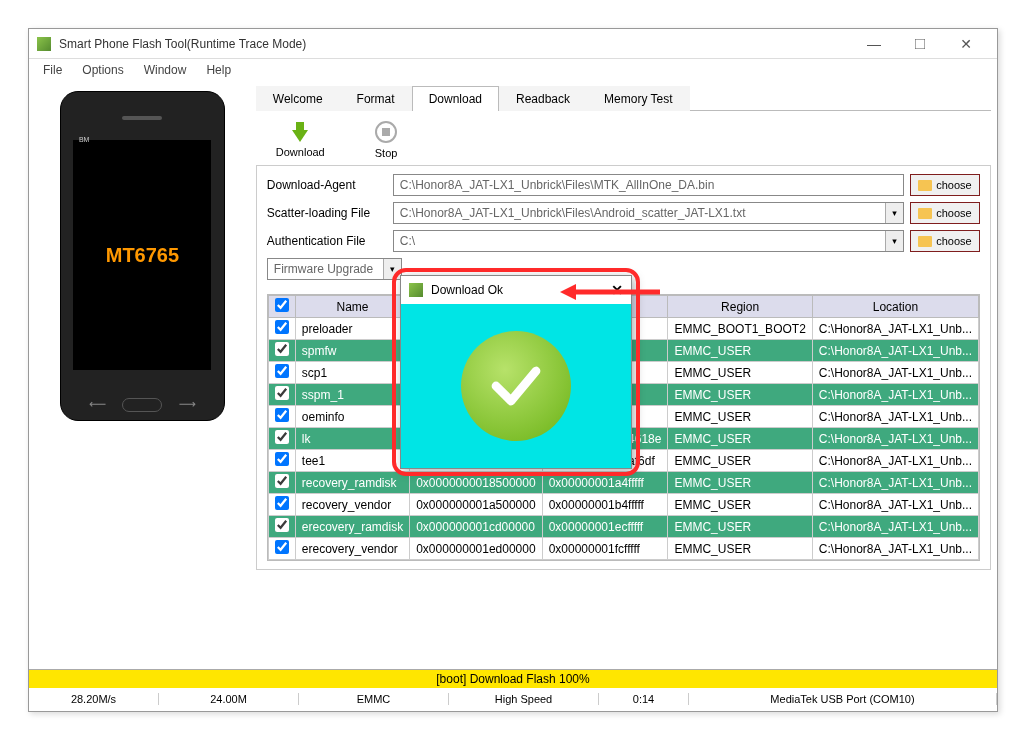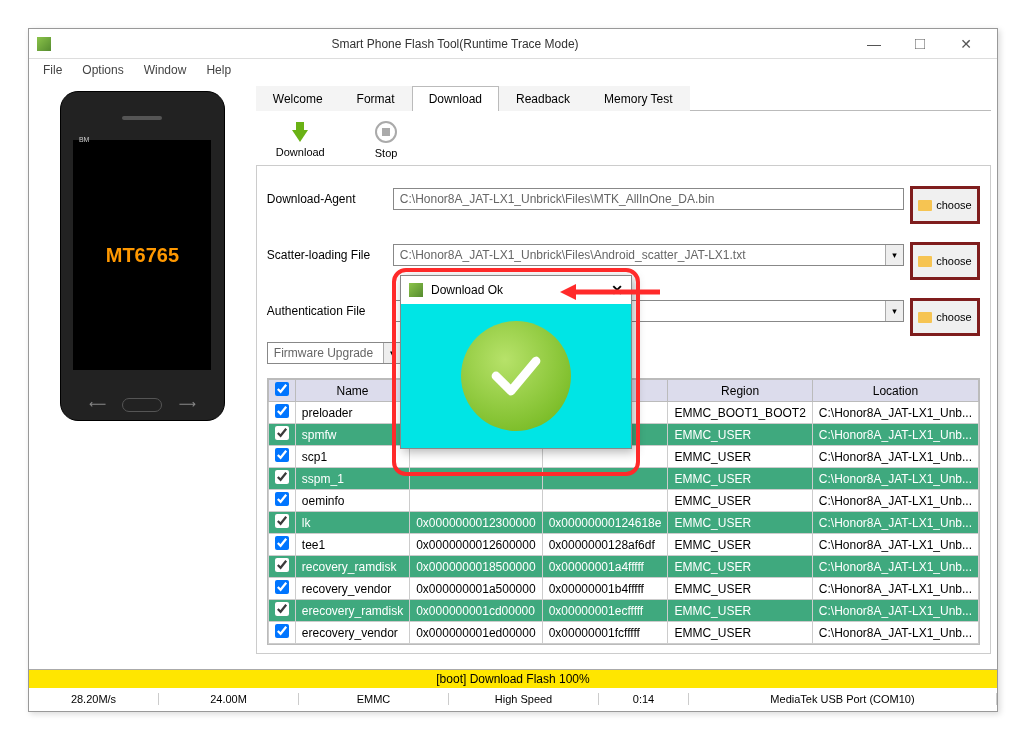--- a/index.html
+++ b/index.html
@@ -1,20 +1,20 @@
 <!DOCTYPE html>
 <html><head>
 <meta charset="utf-8">
 <style>
 * { box-sizing: border-box; margin: 0; padding: 0; font-family: "Segoe UI", Tahoma, sans-serif; }
 body { background: #fff; width: 1026px; height: 740px; overflow: hidden; position: relative; }
 .window { position: absolute; left: 28px; top: 28px; width: 970px; height: 684px; border: 1px solid #999; background: #fff; box-shadow: 2px 2px 6px rgba(0,0,0,.15); }
 .titlebar { height: 30px; display: flex; align-items: center; padding: 0 8px; border-bottom: 1px solid #ddd; }
 .titlebar-icon { width: 14px; height: 14px; background: linear-gradient(135deg,#8bc34a,#558b2f); margin-right: 8px; }
-.titlebar-text { font-size: 12px; color: #333; flex: 1; text-align: center; }
+.titlebar-text { font-size: 12px; color: #333; flex: 1; }
 .winbtns { display: flex; }
 .winbtn { width: 46px; height: 28px; display: flex; align-items: center; justify-content: center; font-size: 14px; color: #555; }
 .winbtn svg { width: 10px; height: 10px; }
 .menubar { height: 22px; display: flex; align-items: center; padding: 0 4px; font-size: 12px; color: #444; gap: 0; }
 .menubar span { padding: 2px 10px; }
 .mainarea { display: flex; height: calc(100% - 30px - 22px - 42px); }
 .phone-panel { width: 235px; display: flex; align-items: flex-start; justify-content: center; padding-top: 10px; }
 .phone { width: 165px; height: 330px; background: #222; border-radius: 18px; border: 1px solid #000; position: relative; display: flex; flex-direction: column; align-items: center; padding: 24px 10px 10px; }
 .phone .speaker { width: 40px; height: 4px; background: #555; border-radius: 3px; margin-bottom: 6px; }
 .phone .brand { font-size: 7px; color: #ccc; position: absolute; top: 44px; left: 18px; }
@@ -32,35 +32,35 @@
 .toolbtn .dl-stem { width: 8px; height: 8px; background: #6ab215; }
 .toolbtn .stop-circle { width: 22px; height: 22px; border: 2px solid #aaa; border-radius: 50%; position: relative; }
 .toolbtn .stop-circle::after { content: ""; position: absolute; top: 5px; left: 5px; width: 8px; height: 8px; background: #aaa; }
 .form { border: 1px solid #ccc; padding: 8px 10px; display: flex; flex-direction: column; gap: 6px; }
 .row { display: flex; align-items: center; gap: 6px; font-size: 12px; }
 .row label { width: 120px; }
 .row input[type=text] { flex: 1; height: 22px; font-size: 12px; padding: 2px 6px; border: 1px solid #888; color: #666; }
 .combo { position: relative; flex: 1; }
 .combo input { width: 100%; }
 .combo .combo-btn { position: absolute; right: 1px; top: 1px; width: 18px; height: 20px; background: #eee; border-left: 1px solid #aaa; text-align: center; font-size: 9px; line-height: 20px; }
-.choose { width: 70px; height: 38px; background: #f0f0f0; border: 3px solid #7f1d1d; font-size: 11px; display: flex; align-items: center; justify-content: center; gap: 4px; margin-top: 12px; }
+.choose { width: 70px; height: 22px; background: #f0f0f0; border: 1px solid #7f1d1d; font-size: 11px; display: flex; align-items: center; justify-content: center; gap: 4px; }
 .choose .folder { width: 14px; height: 11px; background: #f6c452; border-radius: 1px; position: relative; }
 .table-wrap { flex: 1; overflow: hidden; margin-top: 8px; border: 1px solid #bbb; display: flex; flex-direction: column; }
 table { width: 100%; border-collapse: collapse; font-size: 12px; }
 th { background: #dcdcec; height: 22px; border: 1px solid #bbb; font-weight: normal; text-align: center; position: sticky; top: 0; }
 td { border: 1px solid #ccc; padding: 2px 6px; height: 22px; white-space: nowrap; overflow: hidden; text-overflow: ellipsis; }
 tbody tr:nth-child(2), tbody tr:nth-child(4), tbody tr:nth-child(6), tbody tr:nth-child(8), tbody tr:nth-child(10), tbody tr:nth-child(12) { background: #3fa97e; color: #fff; }
 tbody tr:nth-child(2) input, tbody tr:nth-child(4) input, tbody tr:nth-child(6) input, tbody tr:nth-child(8) input, tbody tr:nth-child(10) input, tbody tr:nth-child(12) input { accent-color: #fff; }
 .table-scroll { flex: 1; overflow-y: scroll; }
 .bottom { position: absolute; bottom: 0; left: 0; right: 0; height: 42px; border-top: 1px solid #aaa; }
 .progress { height: 18px; background: #ffe600; text-align: center; font-size: 12px; line-height: 18px; color: #000; }
 .status { display: flex; font-size: 11px; height: 22px; align-items: center; }
 .status > div { border-right: 1px solid #ccc; padding: 0 20px; text-align: center; }
 .dialog-highlight { position: absolute; left: 392px; top: 268px; width: 248px; height: 208px; border: 4px solid #ff2a2a; border-radius: 14px; z-index: 50; pointer-events: none; }
-.dialog { position: absolute; left: 400px; top: 275px; width: 232px; height: 174px; background: #fff; border: 1px solid #888; z-index: 40; box-shadow: 3px 3px 10px rgba(0,0,0,.3); }
+.dialog { position: absolute; left: 400px; top: 275px; width: 232px; height: 194px; background: #fff; border: 1px solid #888; z-index: 40; box-shadow: 3px 3px 10px rgba(0,0,0,.3); }
 .dialog-title { height: 28px; display: flex; align-items: center; padding: 0 8px; font-size: 12px; }
 .dialog-title .titlebar-icon { margin-right: 8px; }
 .dialog-title .txt { flex: 1; }
 .dialog-title .close { font-size: 14px; font-weight: bold; }
 .dialog-body { background: #00e5e5; height: calc(100% - 28px); display: flex; align-items: center; justify-content: center; }
 .check-circle { width: 110px; height: 110px; border-radius: 50%; background: radial-gradient(circle at 40% 35%, #b7e26a, #6ab215); display: flex; align-items: center; justify-content: center; }
 .check-circle svg { width: 60px; height: 60px; }
 .arrow { position: absolute; left: 560px; top: 282px; z-index: 60; }
 .arrow svg { width: 100px; height: 20px; }
 input[type=checkbox] { width: 14px; height: 14px; }

